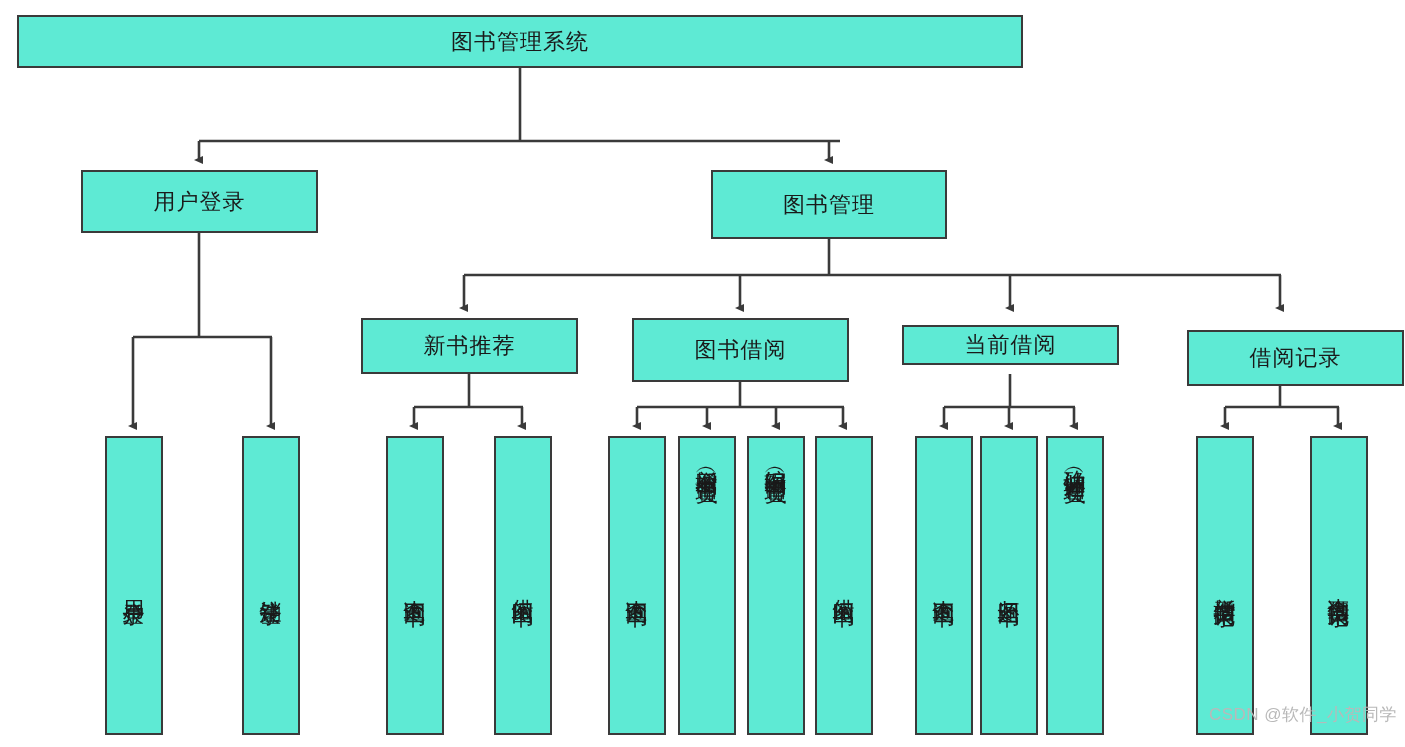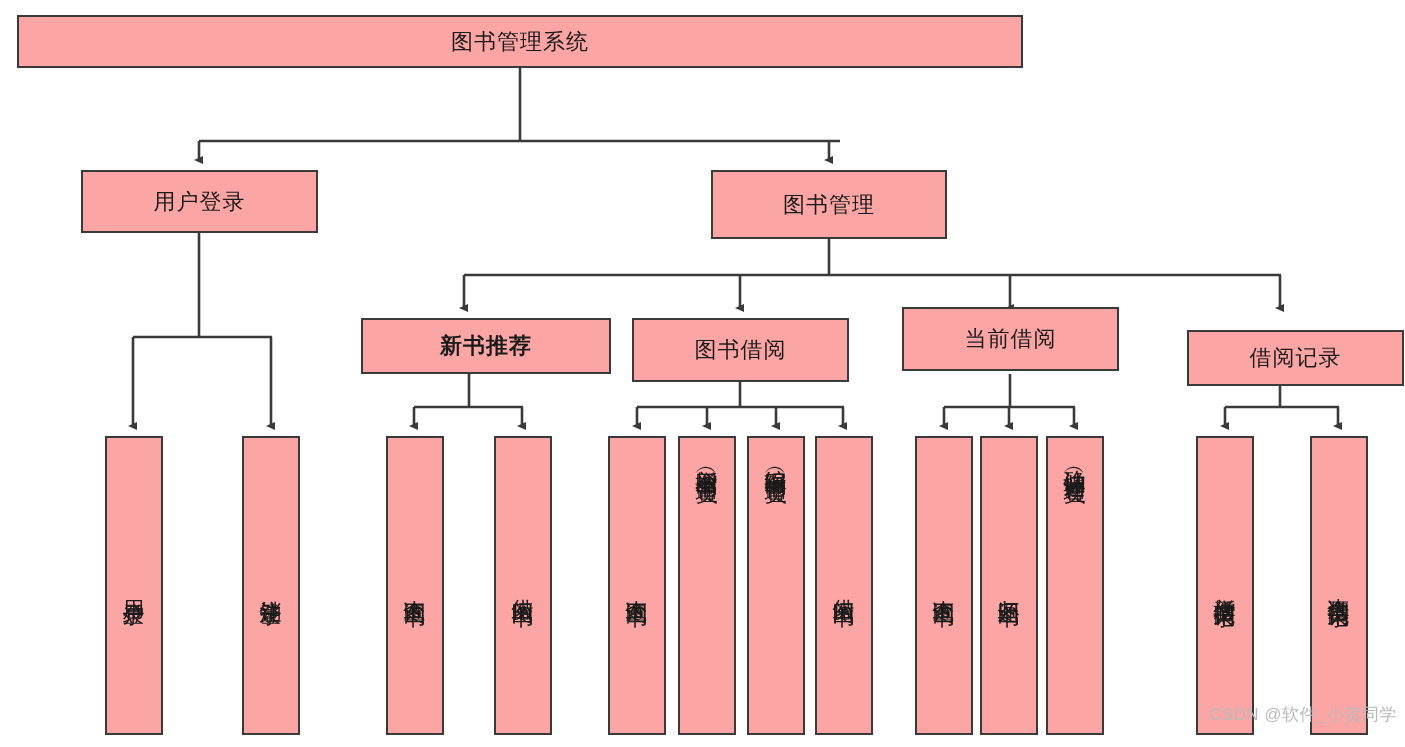--- a/index.html
+++ b/index.html
@@ -22,21 +22,21 @@
     left: 0;
     top: 0;
     width: 1405px;
     height: 747px;
     pointer-events: none;
   }
   .node {
     position: absolute;
     box-sizing: border-box;
     border: 2px solid #3a3a3a;
-    background: #fca5a5;
+    background: #5eead4;
     display: flex;
     align-items: center;
     justify-content: center;
     color: #1a1a1a;
   }
   .node.horiz {
     font-size: 22px;
     letter-spacing: 1px;
   }
   .node.vert {
@@ -126,27 +126,27 @@
     <span>图书管理系统</span>
   </div>
 
   <div class="node horiz" style="left:81px; top:170px; width:237px; height:63px;">
     <span>用户登录</span>
   </div>
   <div class="node horiz" style="left:711px; top:170px; width:236px; height:69px;">
     <span>图书管理</span>
   </div>
 
-  <div class="node horiz" style="left:361px; top:318px; width:250px; height:56px;font-weight:bold;">
+  <div class="node horiz" style="left:361px; top:318px; width:217px; height:56px;">
     <span>新书推荐</span>
   </div>
   <div class="node horiz" style="left:632px; top:318px; width:217px; height:64px;">
     <span>图书借阅</span>
   </div>
-  <div class="node horiz" style="left:902px; top:307px; width:217px; height:64px;font-family:Liberation Mono, monospace;">
+  <div class="node horiz" style="left:902px; top:325px; width:217px; height:40px;font-family:Liberation Mono, monospace;">
     <span>当前借阅</span>
   </div>
   <div class="node horiz" style="left:1172px; top:330px; width:217px; height:56px;margin-left:15px;">
     <span>借阅记录</span>
   </div>
 
   <div class="node vert centered" style="left:105px; top:436px; width:58px; height:299px;">
     <span class="vlabel">用户登录</span>
   </div>
   <div class="node vert centered" style="left:242px; top:436px; width:58px; height:299px;">

